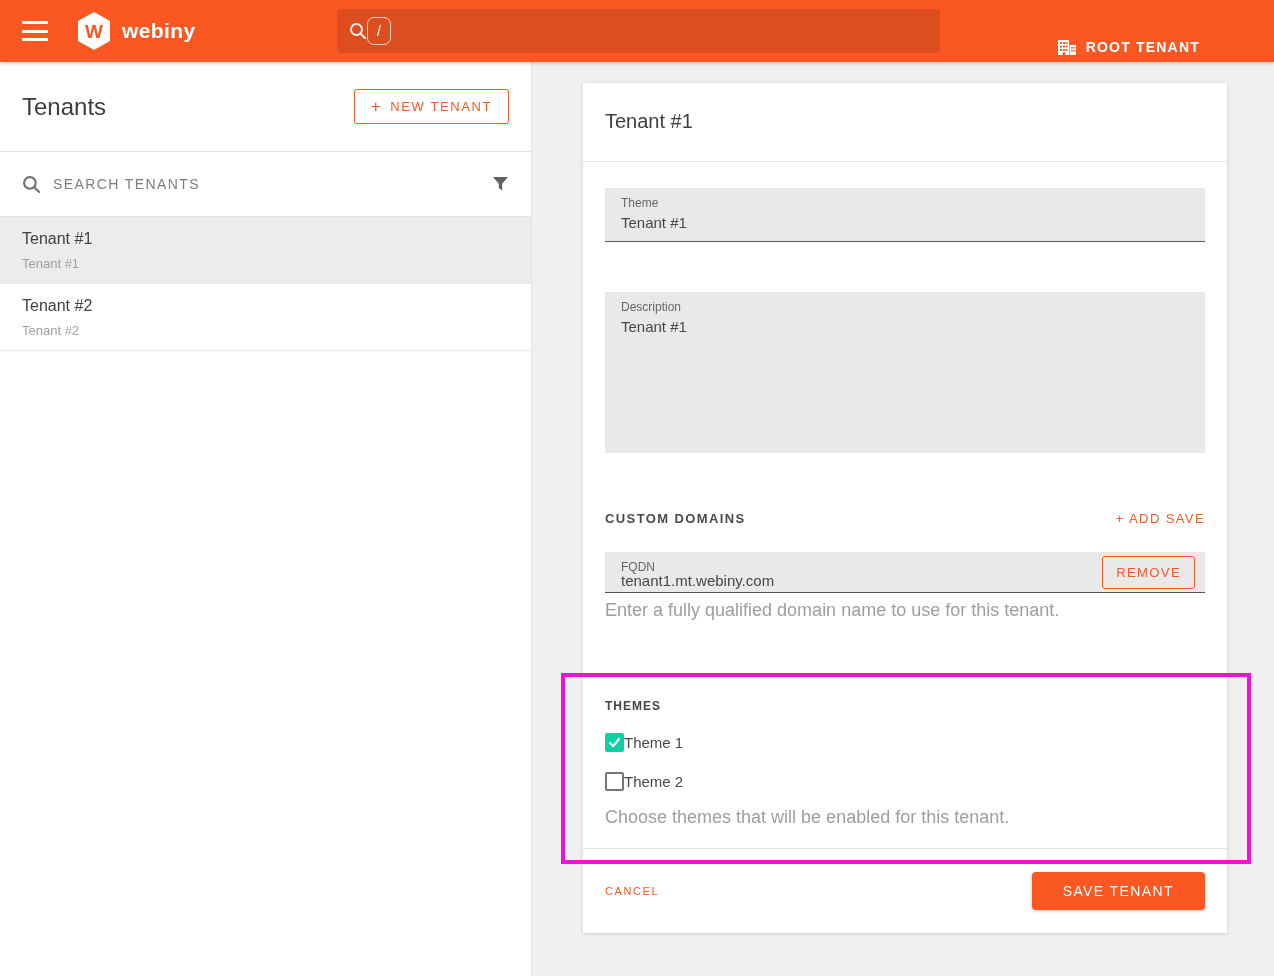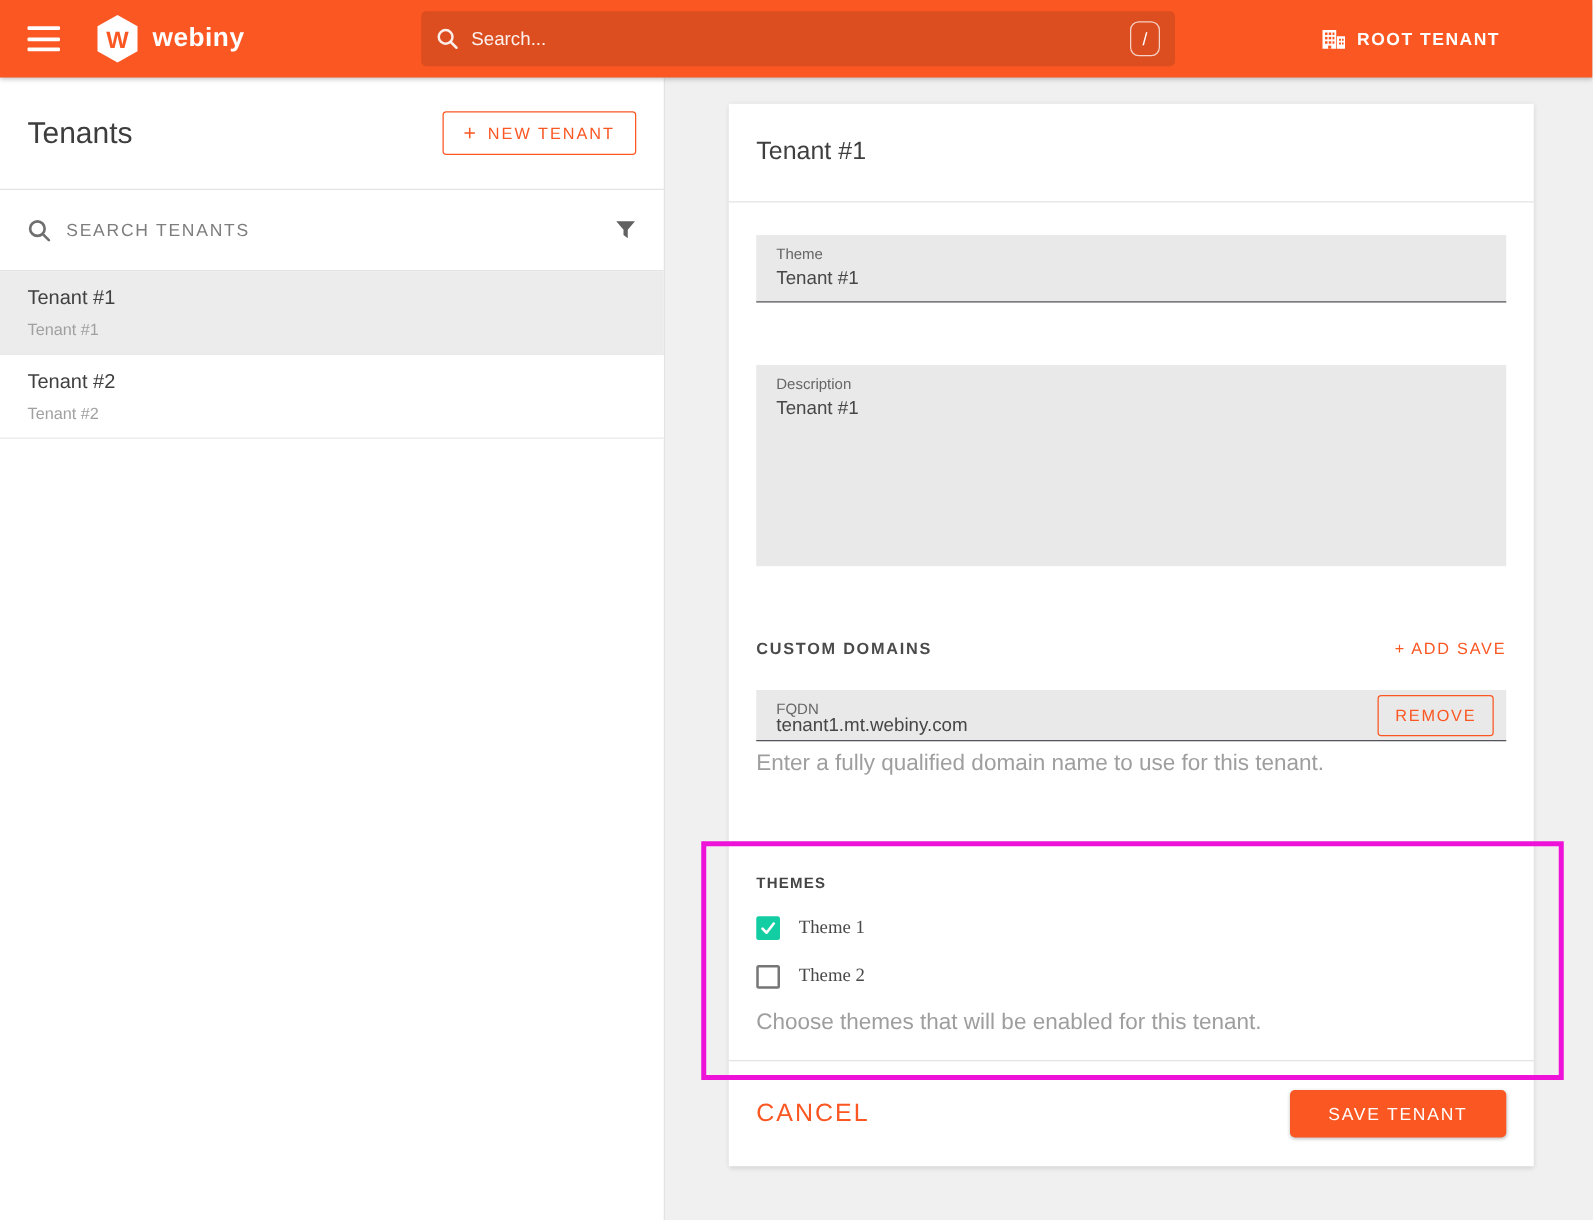--- a/index.html
+++ b/index.html
@@ -27,21 +27,21 @@
   }
   .search-wrap input {
     flex:1; background:transparent; border:none; outline:none;
     color:#fff; font-size:15px; font-family:inherit; margin-left:10px;
   }
   .search-wrap input::placeholder { color:rgba(255,255,255,0.92); }
   .slash-badge {
     width:24px; height:28px; border:1px solid rgba(255,255,255,0.75); border-radius:7px;
     color:#fff; font-size:14px; display:flex; align-items:center; justify-content:center; flex:none;
   }
-  .topbar-right { position:absolute; right:16px; top:0; height:62px; display:flex; align-items:center; gap:22px; }
+  .topbar-right { position:absolute; right:16px; top:16px; height:62px; display:flex; align-items:center; gap:22px; }
   .root-tenant { display:flex; align-items:center; gap:9px; cursor:pointer; }
   .root-tenant-label { color:#fff; font-size:14px; font-weight:700; letter-spacing:1.2px; }
   .avatar {
     width:36px; height:36px; border-radius:50%; cursor:pointer;
     background:
       radial-gradient(circle at 52% 36%, #e7b librar 0, transparent 0),
       radial-gradient(circle at 52% 36%, #e7b488 0 32%, #c99868 38%, rgba(0,0,0,0) 39%),
       linear-gradient(165deg, #93a0aa 0%, #6f7d88 45%, #4e5a63 100%);
   }
 
@@ -106,38 +106,38 @@
   .field-fqdn { margin-top:26px; height:41px; display:flex; align-items:center; }
   .field-fqdn input { flex:1; }
   .btn-remove {
     flex:none; margin-right:10px; border:1px solid #fa5723; color:#fa5723; background:transparent;
     border-radius:3px; font-family:inherit; font-size:13px; letter-spacing:1.4px;
     padding:8px 13px; cursor:pointer;
   }
   .helper { font-size:18px; color:#9e9e9e; margin-top:7px; }
 
   .themes-heading { margin-top:78px; font-size:12px; font-weight:700; color:#454545; letter-spacing:1px; }
-  .theme-row { display:flex; align-items:center; gap:15px; margin-top:20px; cursor:pointer; width:max-content;font-family:Liberation Serif, serif; }
+  .theme-row { display:flex; align-items:center; margin-top:20px; cursor:pointer; width:max-content; }
   .checkbox {
     width:19px; height:19px; border:2px solid #767676; border-radius:2px; background:#fff;
     display:flex; align-items:center; justify-content:center; flex:none;
   }
   .checkbox svg { display:none; }
   .checkbox.checked { background:#13cda3; border-color:#13cda3; }
   .checkbox.checked svg { display:block; }
   .theme-label { font-size:15px; color:#484848; }
   .themes-helper { margin-top:16px; }
 
   .card-footer {
     margin-top:auto; flex:none; height:85px; border-top:1px solid #e3e3e3;
     display:flex; align-items:center; justify-content:space-between; padding:0 22px;
   }
   .btn-cancel {
     background:none; border:none; color:#fa5723; font-family:inherit;
-    font-size:20px; letter-spacing:1.6px; cursor:pointer; padding:8px 0;
+    font-size:11px; letter-spacing:1.6px; cursor:pointer; padding:8px 0;
   }
   .btn-save {
     background:#fa5723; color:#fff; border:none; border-radius:4px; font-family:inherit;
     font-size:14px; letter-spacing:1.4px; padding:11px 31px; cursor:pointer;
     box-shadow:0 1px 3px rgba(0,0,0,0.25);
   }
 
   .highlight-box {
     position:absolute; left:561px; top:673px; width:690px; height:191px;
     border:4px solid #ee11d7; z-index:40; pointer-events:none;
@@ -159,21 +159,20 @@
       <text x="18" y="27" text-anchor="middle" font-size="19" font-weight="bold" fill="#fa5723" font-family="Liberation Sans, sans-serif">W</text>
     </svg>
     <span class="brand-text">webiny</span>
   </div>
 
   <div class="search-wrap">
     <svg width="18" height="18" viewBox="0 0 18 18">
       <circle cx="7.5" cy="7.5" r="5.5" fill="none" stroke="rgba(255,255,255,0.9)" stroke-width="2"></circle>
       <line x1="11.8" y1="11.8" x2="16.2" y2="16.2" stroke="rgba(255,255,255,0.9)" stroke-width="2" stroke-linecap="round"></line>
     </svg>
-    <input type="text" placeholder="Search..." style="">
     <div class="slash-badge">/</div>
   </div>
 
   <div class="topbar-right">
     <div class="root-tenant">
       <svg width="20" height="19" viewBox="0 0 20 19">
         <rect x="1" y="2" width="11" height="15" fill="#fff"></rect>
         <rect x="12.6" y="7" width="6.4" height="10" fill="#fff"></rect>
         <g fill="#fa5723">
           <rect x="3" y="4" width="2" height="2"></rect>

